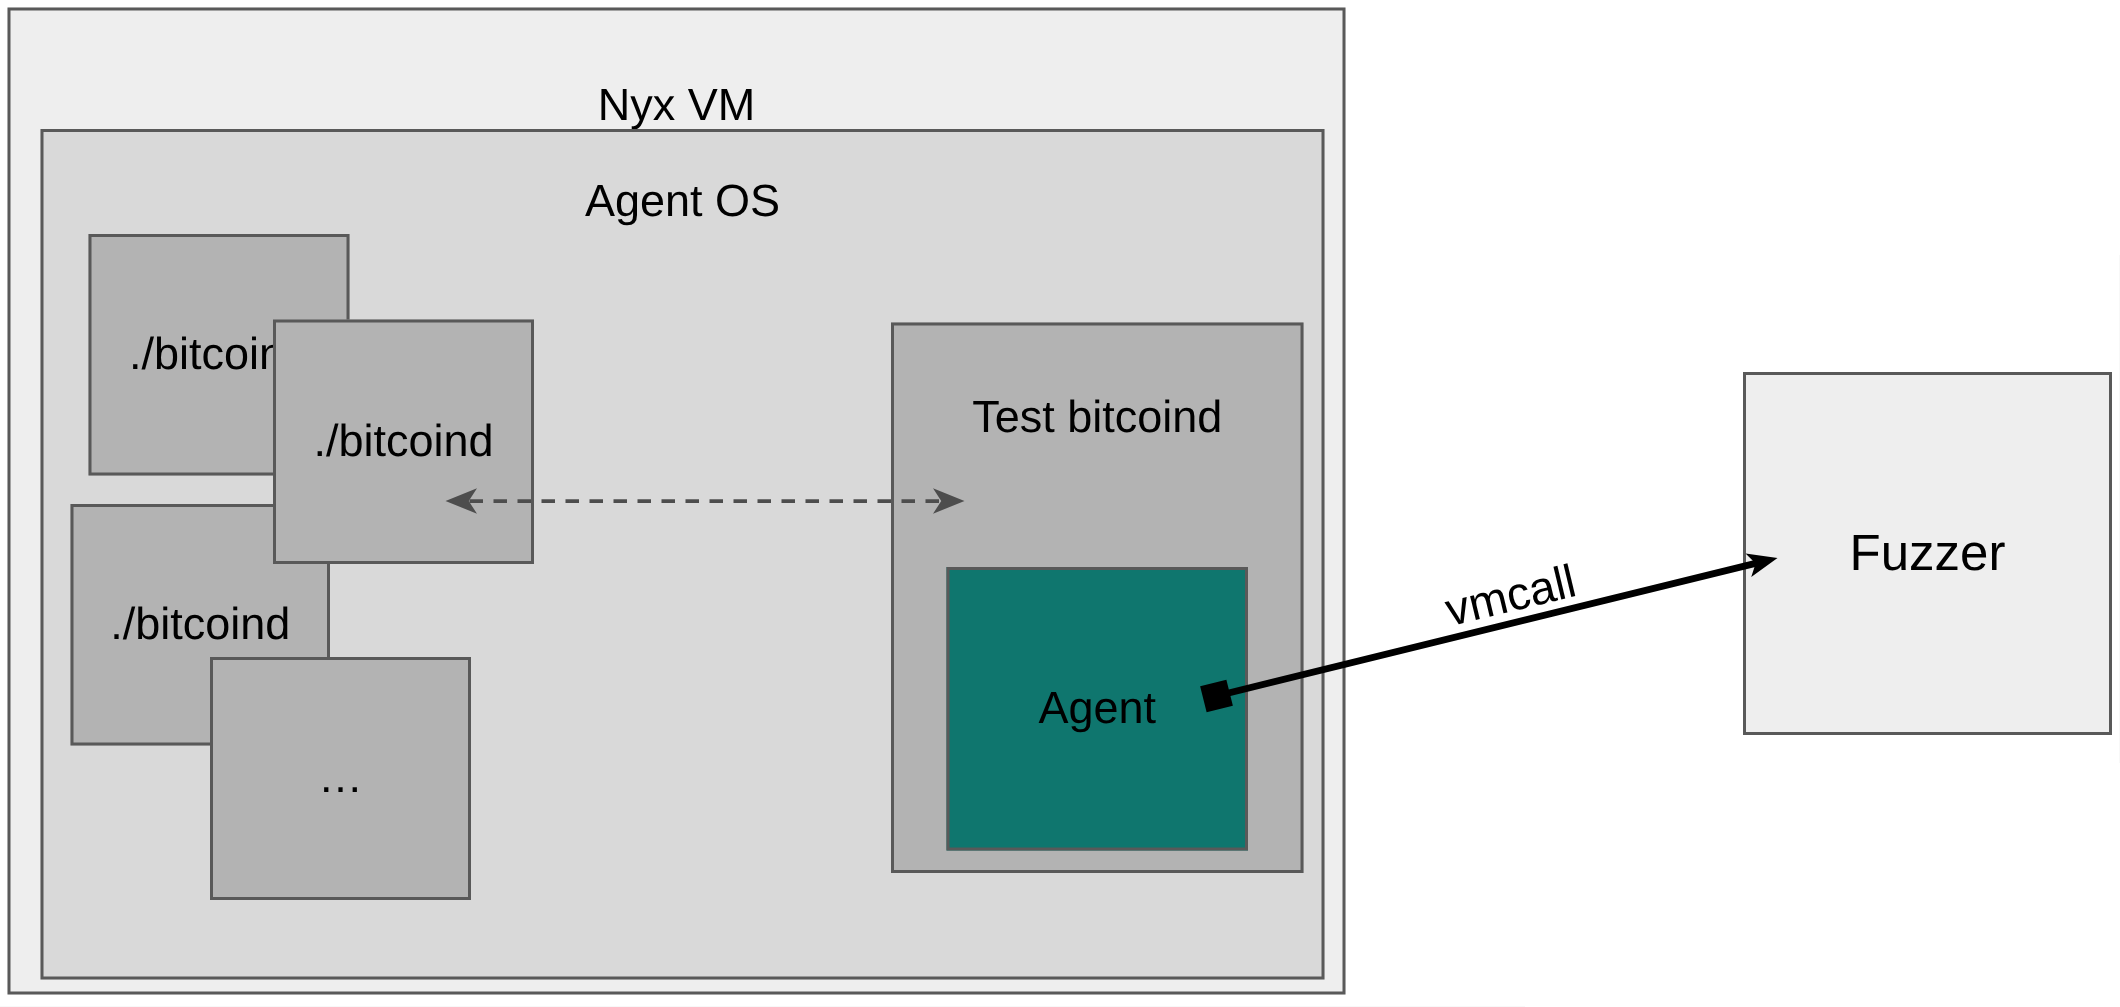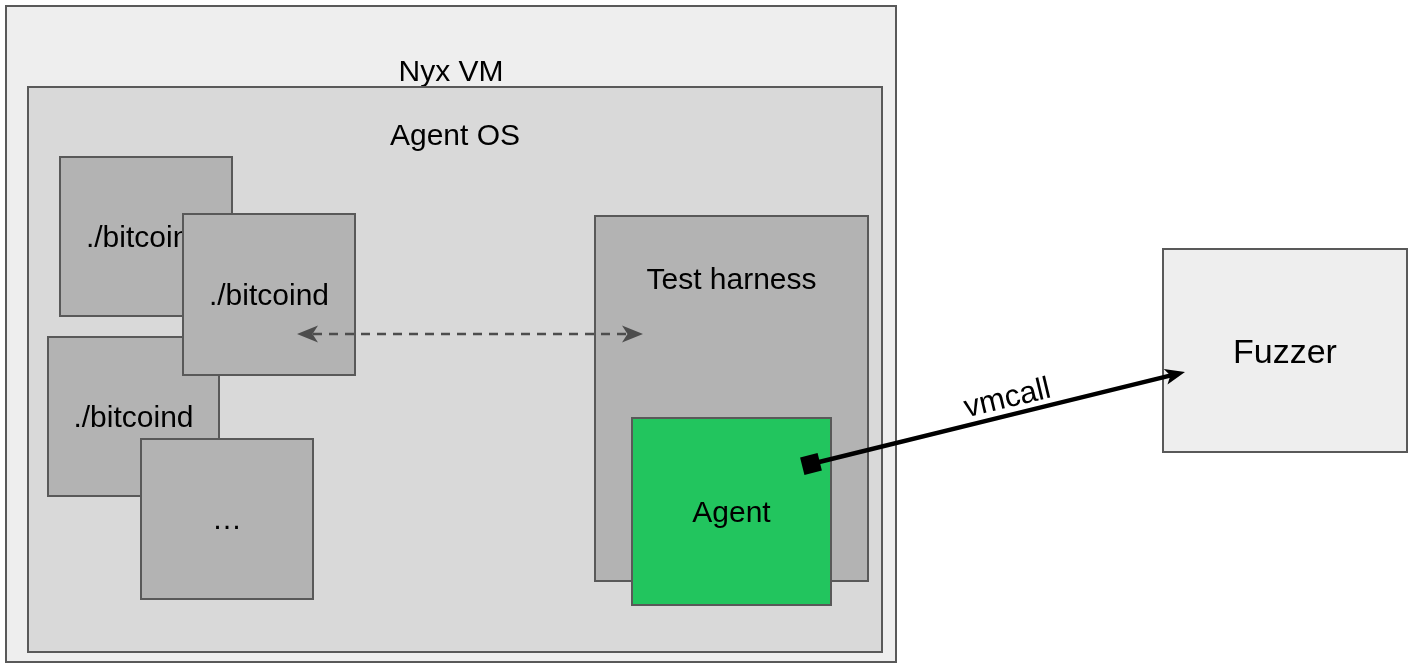--- a/index.html
+++ b/index.html
@@ -17,21 +17,21 @@
     color: #000000;
   }
   .shape {
     position: absolute;
     box-sizing: border-box;
     border: 2px solid #595959;
   }
   .fill-outer   { background: #eeeeee; }
   .fill-guest   { background: #d9d9d9; }
   .fill-process { background: #b3b3b3; }
-  .fill-agent   { background: #22c55e; margin-top: 39px; }
+  .fill-agent   { background: #0f766e; }
 
   .shape-label-top {
     position: absolute;
     left: 0; right: 0;
     text-align: center;
     font-size: 30px;
     line-height: 30px;
     white-space: nowrap;
     margin-top: 16px;
   }
@@ -68,21 +68,21 @@
 
   
   #nyx-vm        { z-index: 0; left: 5px;    top: 5px;   width: 892px; height: 658px; }
   #guest-os      { z-index: 1; left: 27px;   top: 86px;  width: 856px; height: 567px; }
   #bitcoind-1    { z-index: 2; left: 59px;   top: 156px; width: 174px; height: 161px; }
   #bitcoind-3    { z-index: 3; left: 47px;   top: 336px; width: 173px; height: 161px; }
   #bitcoind-4    { z-index: 4; left: 140px;  top: 438px; width: 174px; height: 162px; }
   #bitcoind-2    { z-index: 5; left: 182px;  top: 213px; width: 174px; height: 163px; }
   #test-harness  { z-index: 2; left: 594px;  top: 215px; width: 275px; height: 367px; }
   #agent         { z-index: 3; left: 631px;  top: 378px; width: 201px; height: 189px; }
-  #fuzzer        { z-index: 2; left: 1162px; top: 248px; width: 246px; height: 205px; }
+  #fuzzer        { z-index: 2; left: 1162px; top: 248px; width: 246px; height: 242px; }
 </style>
 </head>
 <body>
 
 <div class="canvas">
 
   <div id="nyx-vm" class="shape fill-outer">
     <div class="shape-label-top" style="top:33px;">Nyx VM</div>
   </div>
 
@@ -97,21 +97,21 @@
     <span>./bitcoind</span>
   </div>
   <div id="bitcoind-4" class="shape fill-process center-label">
     <span>…</span>
   </div>
   <div id="bitcoind-2" class="shape fill-process center-label">
     <span>./bitcoind</span>
   </div>
 
   <div id="test-harness" class="shape fill-process">
-    <div class="shape-label-top" style="top:31px;">Test harness</div>
+    <div class="shape-label-top" style="top:31px;">Test bitcoind</div>
   </div>
   <div id="agent" class="shape fill-agent center-label">
     <span>Agent</span>
   </div>
 
   <div id="fuzzer" class="shape fill-outer center-label fuzzer-box">
     <span>Fuzzer</span>
   </div>
 
   <svg class="overlay" viewBox="0 0 1413 671">

